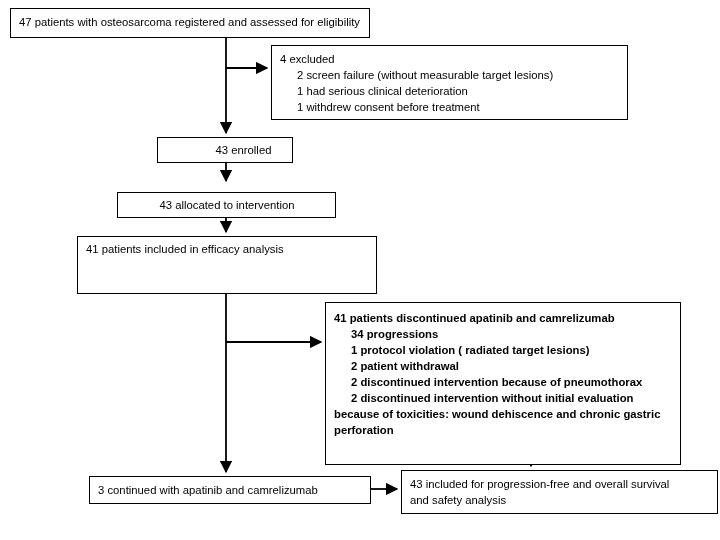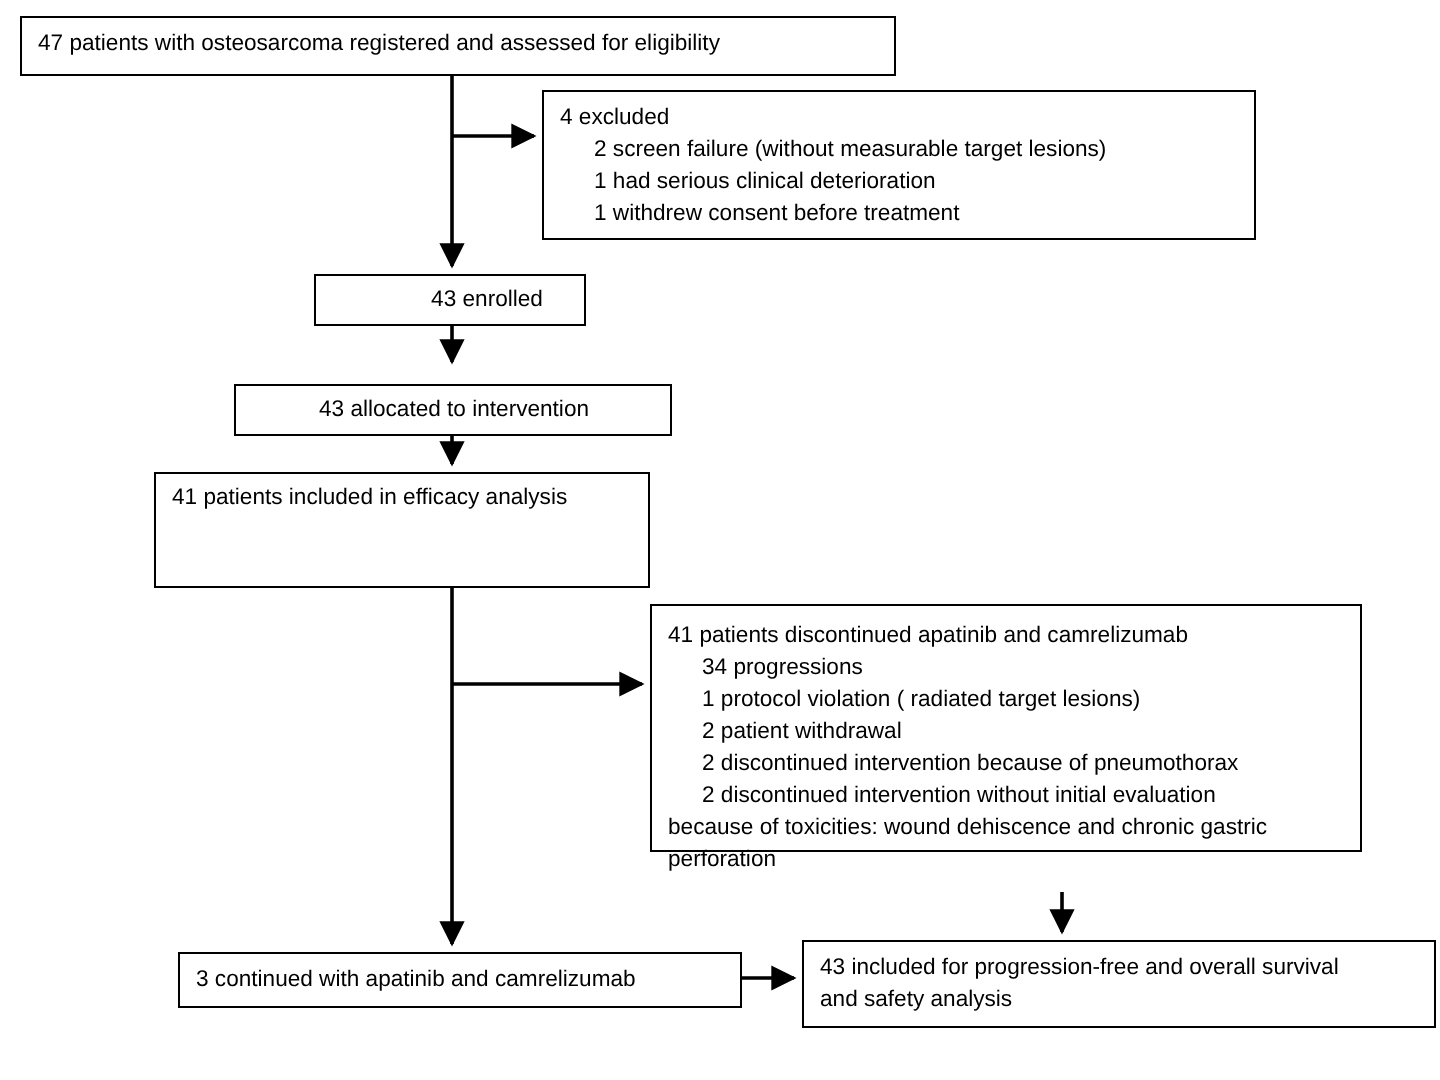--- a/index.html
+++ b/index.html
@@ -44,36 +44,36 @@
     white-space: nowrap;
   }
   .node .line.wrap {
     white-space: normal;
   }
   .indent {
     padding-left: 17px;
   }
 
   
-  #node-registered { left: 10px;  top: 8px;   width: 438px; height: 30px; }
+  #node-registered { left: 10px;  top: 8px;   width: 360px; height: 30px; }
   #node-registered .pad { padding-top: 5px; }
 
   #node-excluded   { left: 271px; top: 45px;  width: 357px; height: 75px; }
   #node-excluded .pad { padding-top: 5px; }
 
   #node-enrolled   { left: 157px; top: 137px; width: 136px; height: 26px; padding-left: 36px; }
   #node-enrolled .pad { padding-top: 4px; }
 
   #node-allocated  { left: 117px; top: 192px; width: 219px; height: 26px; }
   #node-allocated .pad { padding-top: 4px; }
 
-  #node-efficacy   { left: 77px;  top: 236px; width: 248px; height: 58px; }
+  #node-efficacy   { left: 77px;  top: 236px; width: 300px; height: 58px; }
   #node-efficacy .pad { padding-top: 4px; }
 
-  #node-discontinued { left: 325px; top: 302px; width: 356px; height: 124px; }
+  #node-discontinued { left: 325px; top: 302px; width: 356px; height: 163px; font-weight: bold; }
   #node-discontinued .pad { padding-top: 7px; }
 
   #node-continued  { left: 89px;  top: 476px; width: 282px; height: 28px; }
   #node-continued .pad { padding-top: 5px; }
 
   #node-included   { left: 401px; top: 470px; width: 317px; height: 44px; }
   #node-included .pad { padding-top: 5px; }
 </style>
 </head>
 <body>

